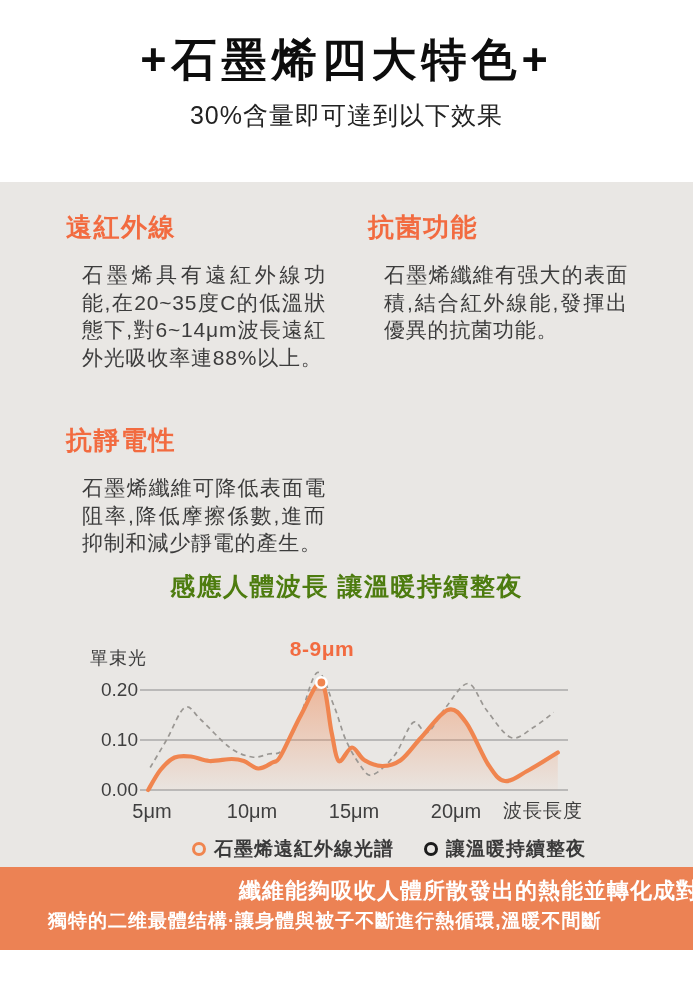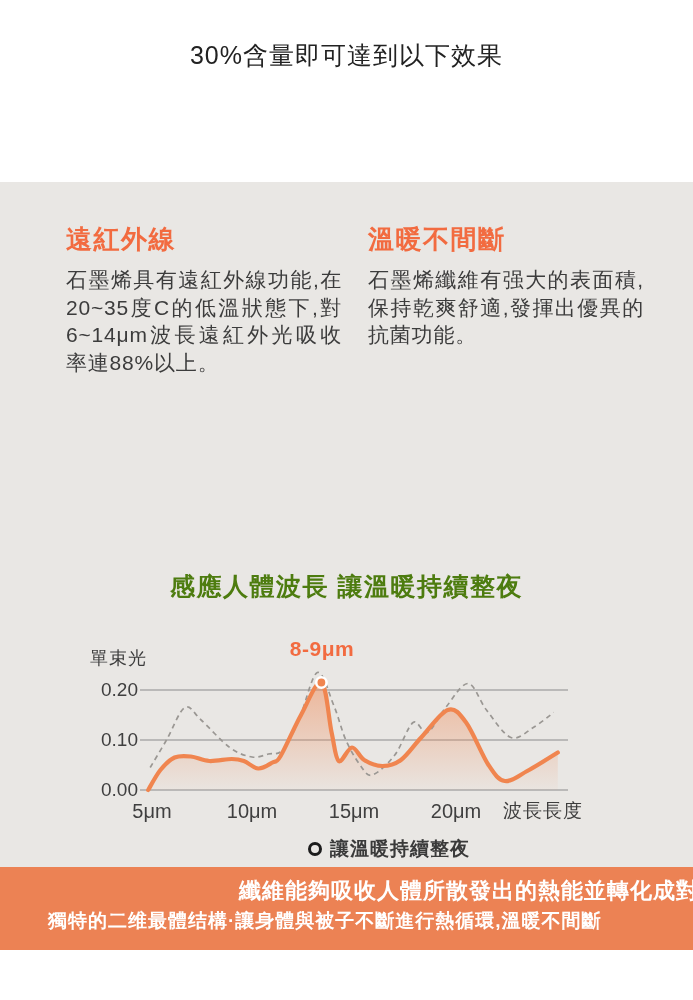--- a/index.html
+++ b/index.html
@@ -17,28 +17,28 @@
   }
   
   .header{position:absolute;top:30px;left:0;width:100%;text-align:center;color:#111;}
   .title{font-size:45px;font-weight:bold;letter-spacing:5px;color:#0d0d0d;}
   .sub1{margin-top:15px;font-size:24px;letter-spacing:3px;color:#222;}
   .sub2{margin-top:9px;font-size:25px;letter-spacing:1px;color:#222;}
   
   .panel{position:absolute;left:0;top:182px;width:100%;height:729px;background:var(--panel);}
   
   .features{
-    position:absolute;top:222px;left:66px;width:578px;
+    position:absolute;top:210px;left:66px;width:578px;
     display:grid;grid-template-columns:276px 276px;column-gap:26px;row-gap:36px;
   }
   .feature h3{
     margin:0 0 9px 0;font-size:26px;font-weight:bold;color:var(--accent);letter-spacing:1.5px;
   }
   .feature p{
-    margin:0;font-size:21px;line-height:27.5px;color:#3c3c3c;letter-spacing:0.8px;
+    margin:16px;font-size:21px;line-height:27.5px;color:#3c3c3c;letter-spacing:0.8px;
     text-align:justify;
   }
   
   .chart-title{
     position:absolute;top:570px;left:0;width:100%;margin:0;text-align:center;
     font-size:25px;font-weight:bold;color:#4d7c0f;letter-spacing:1.5px;
   }
   svg.chart{position:absolute;top:630px;left:65px;}
   svg.chart text{font-family:"Liberation Sans","DejaVu Sans",sans-serif;}
   .ylab{font-size:18px;fill:#3d3d3d;letter-spacing:1px;}
@@ -62,35 +62,38 @@
   }
   .bar-line1{position:absolute;top:9px;right:-6px;white-space:nowrap;font-size:22px;letter-spacing:1px;}
   .bar-line2{position:absolute;top:41px;left:48px;white-space:nowrap;font-size:19px;letter-spacing:1px;}
 </style>
 </head>
 <body>
 
 <div class="page">
 
   <header class="header">
+    <div class="title">+石墨烯四大特色+</div>
     <div class="sub2">30%含量即可達到以下效果</div>
   </header>
 
   <section class="panel"></section>
 
   <div class="features">
     <article class="feature">
       <h3>遠紅外線</h3>
       <p>石墨烯具有遠紅外線功能,在20~35度C的低溫狀態下,對6~14μm波長遠紅外光吸收率連88%以上。</p>
     </article>
     <article class="feature">
-      <h3>溫暖不間斷</h3>
-      <p>石墨烯纖維有强大的表面積,保持乾爽舒適,發揮出優異的抗菌功能。</p>
+      <h3>抗菌功能</h3>
+      <p>石墨烯纖維有强大的表面積,結合紅外線能,發揮出優異的抗菌功能。</p>
     </article>
     <article class="feature">
+      <h3>抗靜電性</h3>
+      <p>石墨烯纖維可降低表面電阻率,降低摩擦係數,進而抑制和減少靜電的產生。</p>
     </article>
   </div>
 
   <h2 class="chart-title">感應人體波長 讓溫暖持續整夜</h2>
 
   <svg class="chart" width="560" height="200" viewBox="0 0 560 200">
     <defs>
       <linearGradient id="gfill" x1="0" y1="0" x2="0" y2="1">
         <stop offset="0" stop-color="#F0854F" stop-opacity="0.5"></stop>
         <stop offset="1" stop-color="#F0854F" stop-opacity="0.03"></stop>
@@ -114,20 +117,24 @@
     <text class="xtick" x="87" y="188" text-anchor="middle">5μm</text>
     <text class="xtick" x="187" y="188" text-anchor="middle">10μm</text>
     <text class="xtick" x="289" y="188" text-anchor="middle">15μm</text>
     <text class="xtick" x="391" y="188" text-anchor="middle">20μm</text>
     <text class="xend" x="478" y="187" text-anchor="middle">波長長度</text>
     <text class="anno" x="257" y="26" text-anchor="middle">8-9μm</text>
   </svg>
 
   <div class="legend">
     <div class="legend-item">
+      <span class="ring ring-orange"></span>
+      <span>石墨烯遠紅外線光譜</span>
+    </div>
+    <div class="legend-item">
       <span class="ring ring-black"></span>
       <span>讓溫暖持續整夜</span>
     </div>
   </div>
 
   <footer class="bar">
     <div class="bar-line1">纖維能夠吸收人體所散發出的熱能並轉化成對</div>
     <div class="bar-line2">獨特的二维最體结構·讓身體與被子不斷進行熱循環,溫暖不間斷</div>
   </footer>
 

